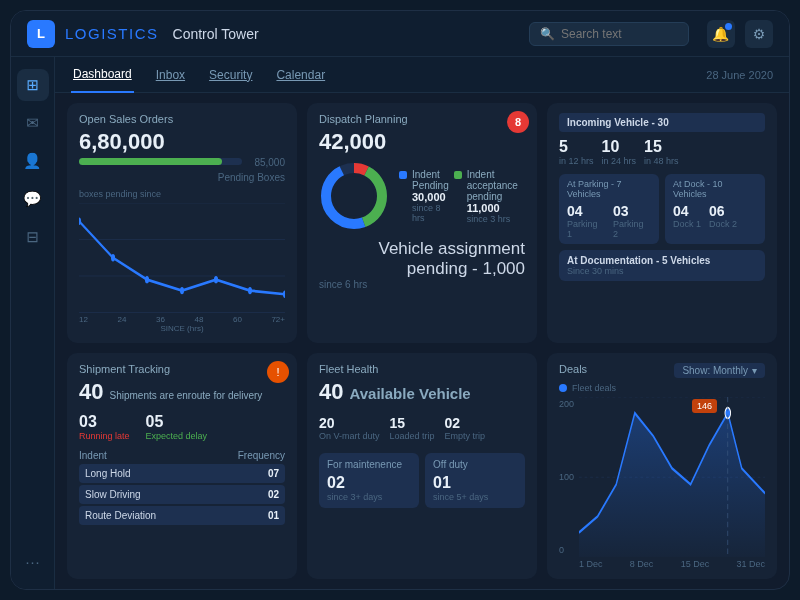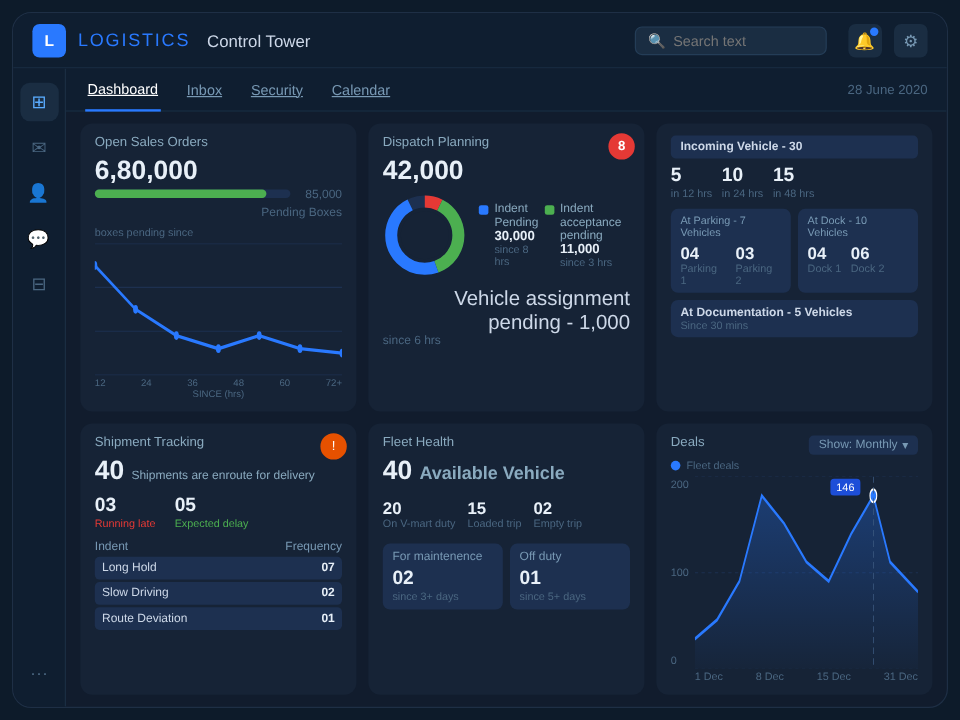--- a/index.html
+++ b/index.html
@@ -611,21 +611,21 @@
               </defs>
               <polygon points="0,76 20,67 40,49 60,9 80,22 100,40 120,49 140,27 160,9 175,40 200,54 200,90 0,90" fill="url(#blueGrad)"></polygon>
 
               <polyline points="0,76 20,67 40,49 60,9 80,22 100,40 120,49 140,27 160,9 175,40 200,54" fill="none" stroke="#2979ff" stroke-width="1.5"></polyline>
 
               <circle cx="160" cy="9" r="3" fill="#2979ff" stroke="#fff" stroke-width="1"></circle>
 
               <line x1="160" y1="0" x2="160" y2="90" stroke="#3d5a80" stroke-width="0.7" stroke-dasharray="3,2"></line>
             </svg>
             
-            <div style="position:absolute;top:2px;right:48px;background:#1d4ed8;color:#fff;font-size:9px;padding:2px 5px;border-radius:3px;">146</div>
+            <div style="position:absolute;top:2px;right:48px;background:#c2410c;color:#fff;font-size:9px;padding:2px 5px;border-radius:3px;">146</div>
           </div>
           <div class="deals-x-labels" style="margin-left:20px;">
             <span class="deals-x-label">1 Dec</span>
             <span class="deals-x-label">8 Dec</span>
             <span class="deals-x-label">15 Dec</span>
             <span class="deals-x-label">31 Dec</span>
           </div>
         </div>
 
       </div>

